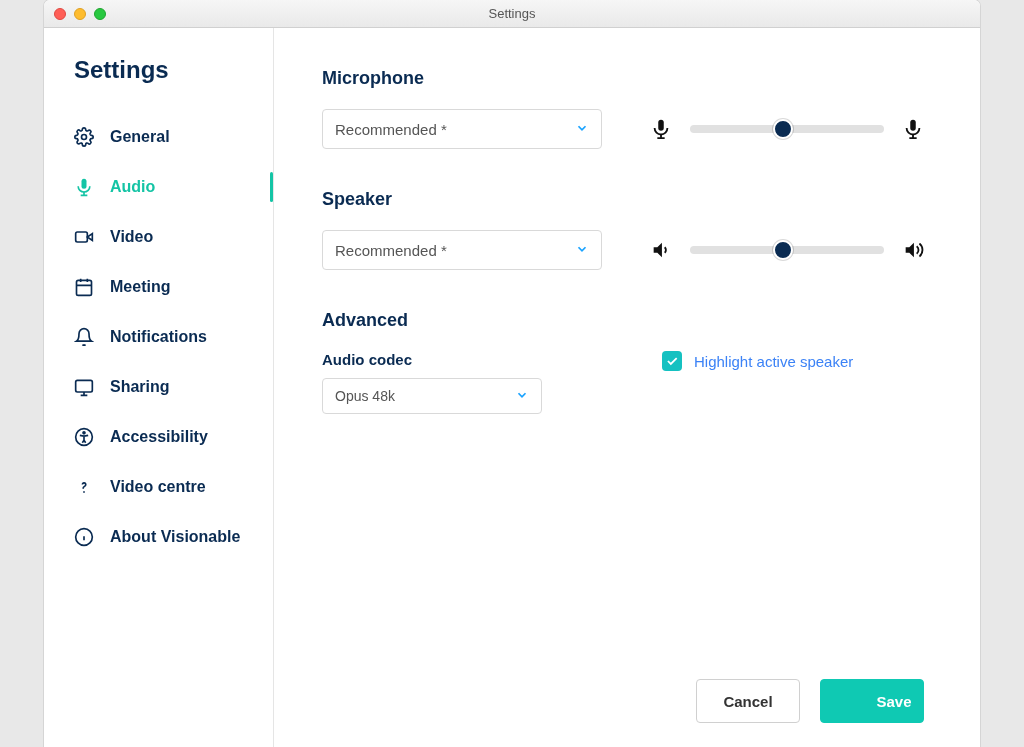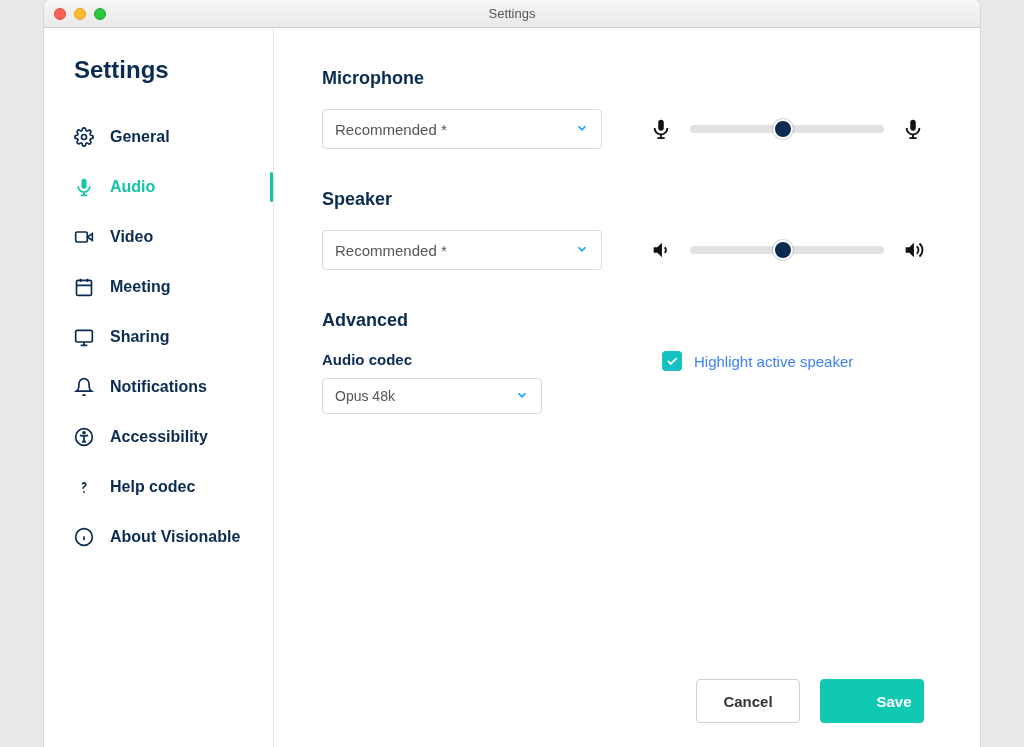--- a/index.html
+++ b/index.html
@@ -272,52 +272,52 @@
             <svg viewBox="0 0 24 24" fill="none" stroke="currentColor" stroke-width="2">
                 <rect x="3" y="4" width="18" height="18" rx="2"></rect>
                 <path d="M16 2v4M8 2v4M3 10h18"></path>
               </svg>
           </span>
           <span>Meeting</span>
         </li>
         <li>
           <span class="icon">
             <svg viewBox="0 0 24 24" fill="none" stroke="currentColor" stroke-width="2">
+                <path d="M18 8a6 6 0 1 0-12 0c0 7-3 9-3 9h18s-3-2-3-9"></path>
+                <path d="M13.7 21a2 2 0 0 1-3.4 0"></path>
+              </svg>
+          </span>
+          <span>Notifications</span>
+        </li>
+        <li>
+          <span class="icon">
+            <svg viewBox="0 0 24 24" fill="none" stroke="currentColor" stroke-width="2">
                 <rect x="2" y="4" width="20" height="14" rx="2"></rect>
                 <path d="M8 22h8M12 18v4"></path>
               </svg>
           </span>
           <span>Sharing</span>
-        </li>
-        <li>
-          <span class="icon">
-            <svg viewBox="0 0 24 24" fill="none" stroke="currentColor" stroke-width="2">
-                <path d="M18 8a6 6 0 1 0-12 0c0 7-3 9-3 9h18s-3-2-3-9"></path>
-                <path d="M13.7 21a2 2 0 0 1-3.4 0"></path>
-              </svg>
-          </span>
-          <span>Notifications</span>
         </li>
         <li>
           <span class="icon">
             <svg viewBox="0 0 24 24" fill="none" stroke="currentColor" stroke-width="2">
                 <circle cx="12" cy="12" r="10"></circle>
                 <circle cx="12" cy="7" r="1.2" fill="currentColor"></circle>
                 <path d="M7 10l5 1 5-1M12 11v5M10 19l2-3 2 3"></path>
               </svg>
           </span>
           <span>Accessibility</span>
         </li>
         <li>
           <span class="icon">
             <svg viewBox="0 0 24 24" fill="currentColor">
                 <path d="M9.1 9a3 3 0 1 1 4.5 2.6c-1 .6-1.6 1.1-1.6 2.4h-2c0-2.2 1.2-3 2.1-3.6.6-.4 1-.7 1-1.4a1 1 0 1 0-2 0h-2zM11 17h2v2h-2z"></path>
               </svg>
           </span>
-          <span>Help codec</span>
+          <span>Video centre</span>
         </li>
         <li>
           <span class="icon">
             <svg viewBox="0 0 24 24" fill="none" stroke="currentColor" stroke-width="2">
                 <circle cx="12" cy="12" r="10"></circle>
                 <path d="M12 16v-5M12 8h.01"></path>
               </svg>
           </span>
           <span>About Visionable</span>
         </li>

